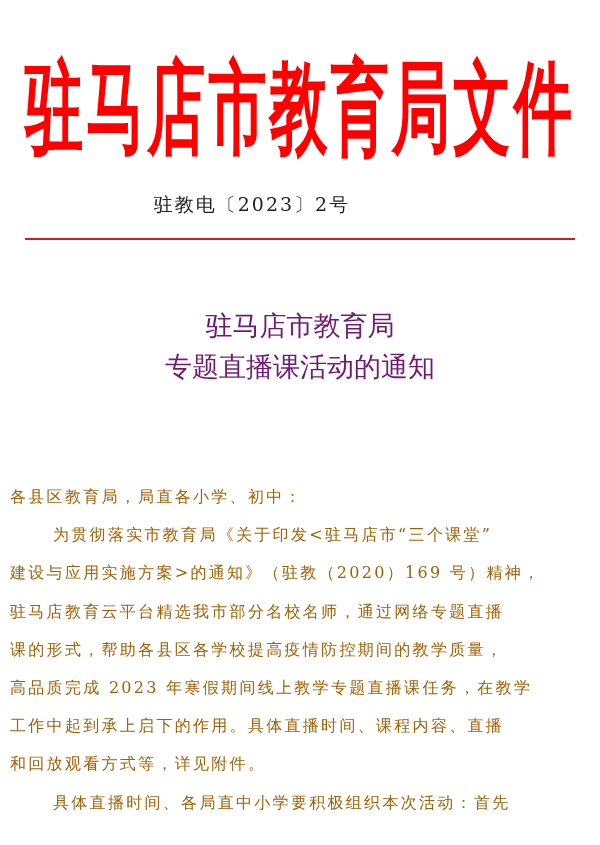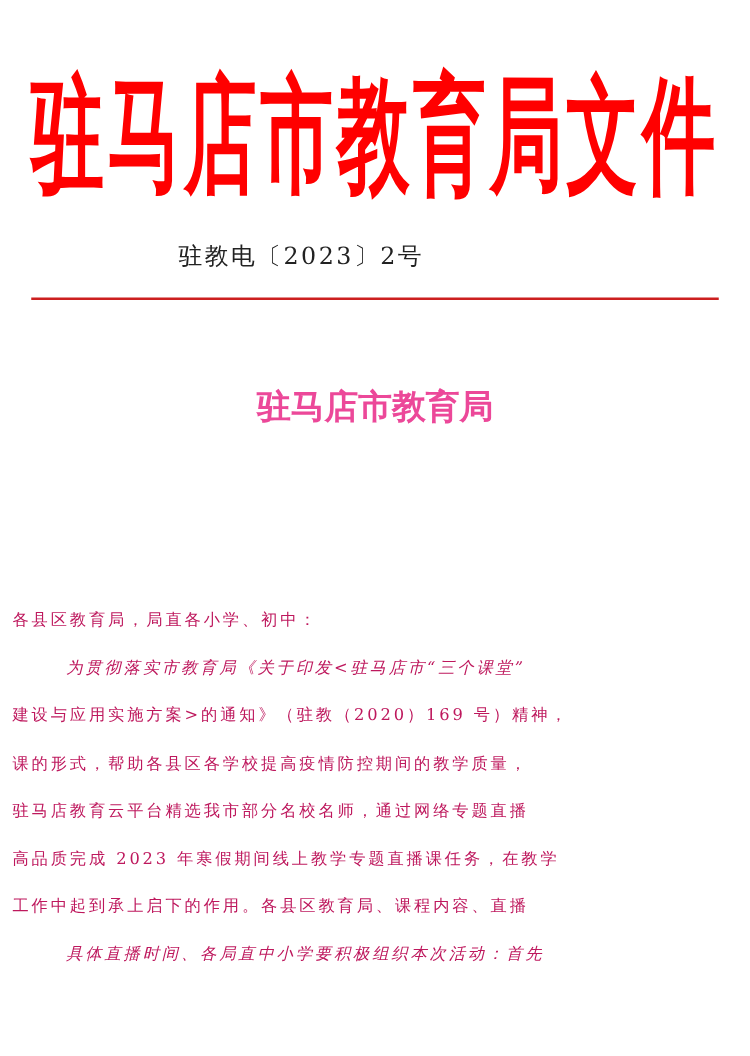--- a/index.html
+++ b/index.html
@@ -32,21 +32,21 @@
       font-weight: bold;
       font-size: 58px;
       line-height: 1;
       transform: scaleY(1.75);
       transform-origin: center center;
       width: 56px;
       text-align: center;
     }
     .doc-number {
       position: absolute;
-      left: 1px;
+      left: 12px;
       top: 192px;
       width: 480px;
       text-align: center;
       font-size: 19px;
       letter-spacing: 2px;
       color: #222;
     }
     .red-rule {
       position: absolute;
       left: 25px;
@@ -56,43 +56,42 @@
       background: #cc1f1f;
     }
     .title {
       position: absolute;
       left: 0;
       top: 305px;
       width: 600px;
       text-align: center;
       font-size: 27px;
       line-height: 41px;
-      color: #ec4899;
-      font-weight: bold;
+      color: #701a75;
+      font-weight: normal;
     }
     .title div {
       white-space: nowrap;
     }
     .body-text {
       position: absolute;
       left: 10px;
       top: 478px;
       width: 582px;
-      font-size: 13px;
+      font-size: 16px;
       line-height: 38.2px;
       letter-spacing: 2.3px;
-      color: #be185d;
+      color: #a16207;
     }
     .body-text .line {
       white-space: nowrap;
       height: 38.2px;
     }
     .body-text .indent {
       padding-left: 43px;
-      font-style: italic;
     }
   </style>
 </head>
 <body>
 
 <div class="letterhead">
   <span class="letterhead-char">驻</span>
   <span class="letterhead-char">马</span>
   <span class="letterhead-char">店</span>
   <span class="letterhead-char">市</span>
@@ -102,24 +101,26 @@
   <span class="letterhead-char">文</span>
   <span class="letterhead-char">件</span>
 </div>
 
 <div class="doc-number">驻教电〔2023〕2号</div>
 
 <div class="red-rule"></div>
 
 <div class="title">
   <div>驻马店市教育局</div>
+  <div>专题直播课活动的通知</div>
 </div>
 
 <div class="body-text">
   <div class="line">各县区教育局，局直各小学、初中：</div>
   <div class="line indent">为贯彻落实市教育局《关于印发&lt;驻马店市“三个课堂”</div>
   <div class="line">建设与应用实施方案&gt;的通知》（驻教（2020）169 号）精神，</div>
+  <div class="line">驻马店教育云平台精选我市部分名校名师，通过网络专题直播</div>
   <div class="line">课的形式，帮助各县区各学校提高疫情防控期间的教学质量，</div>
-  <div class="line">驻马店教育云平台精选我市部分名校名师，通过网络专题直播</div>
   <div class="line">高品质完成 2023 年寒假期间线上教学专题直播课任务，在教学</div>
-  <div class="line">工作中起到承上启下的作用。各县区教育局、课程内容、直播</div>
+  <div class="line">工作中起到承上启下的作用。具体直播时间、课程内容、直播</div>
+  <div class="line">和回放观看方式等，详见附件。</div>
   <div class="line indent">具体直播时间、各局直中小学要积极组织本次活动：首先</div>
 </div>
 
 </body></html>

